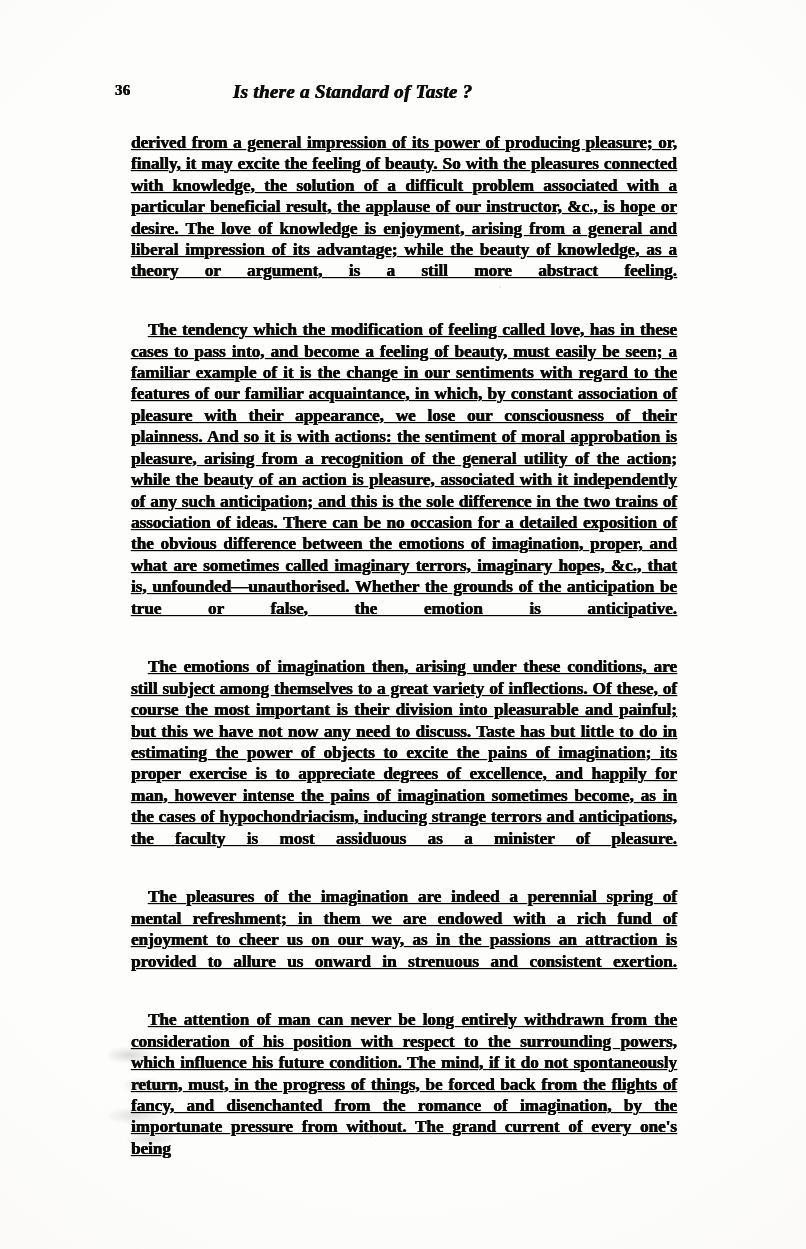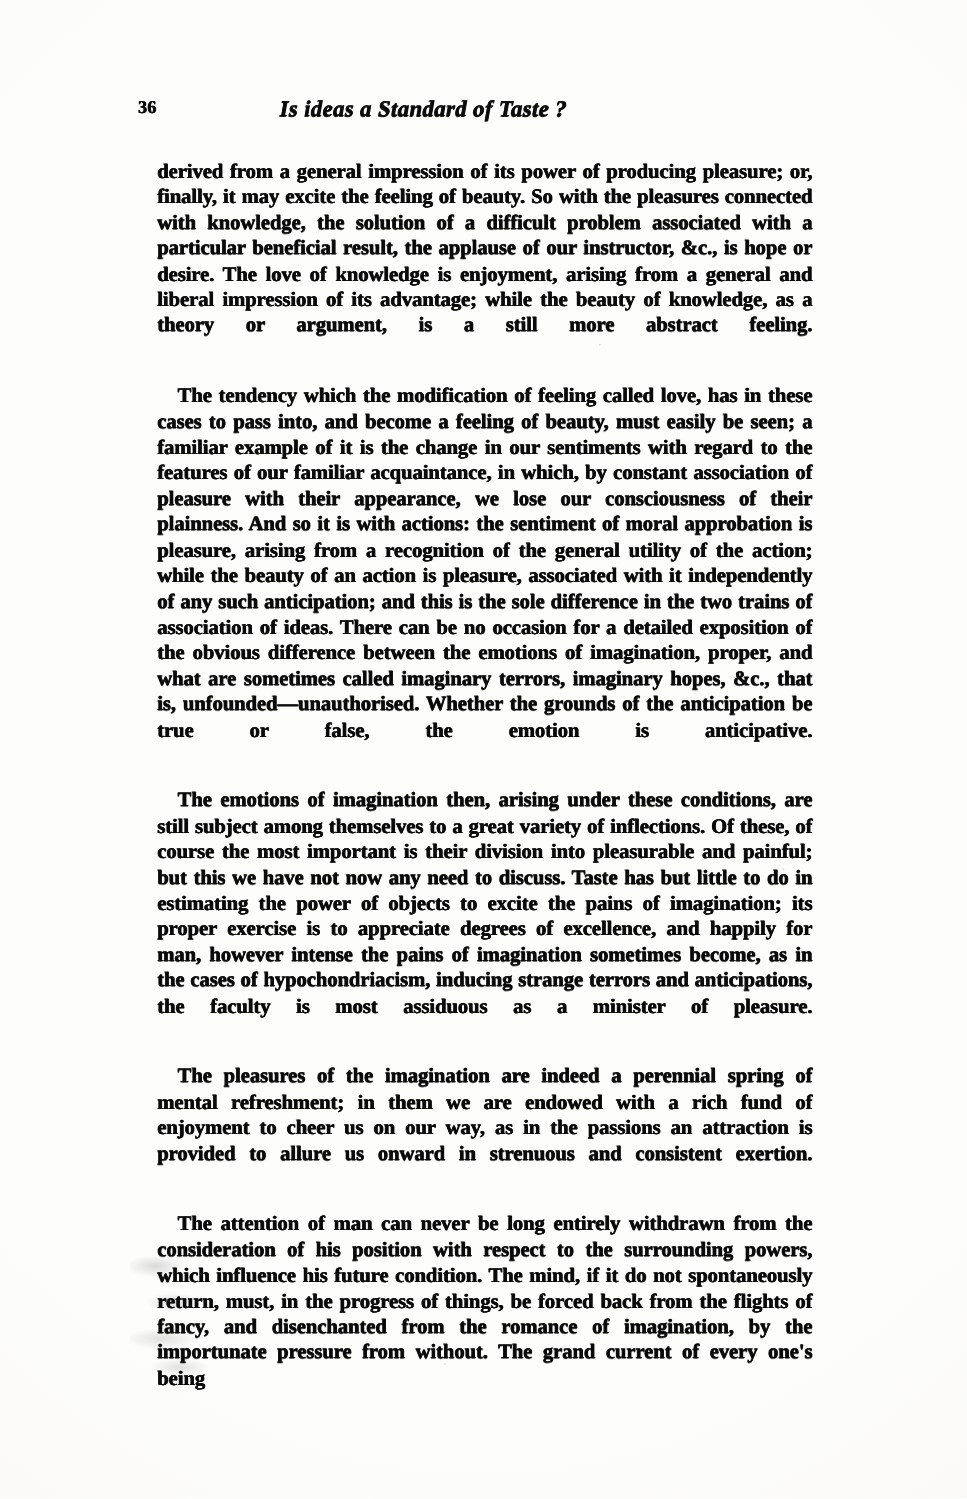--- a/index.html
+++ b/index.html
@@ -28,20 +28,21 @@
     background:
       radial-gradient(ellipse 120% 90% at 50% 45%, rgba(255,255,255,0) 55%, rgba(246,244,240,0.85) 100%);
     pointer-events: none;
   }
 
   #content {
     position: absolute;
     left: 115px;
     top: 82px;
     width: 578px;
+    text-decoration: underline;
   }
 
   
   .running-head {
     position: relative;
     height: 34px;
   }
   .folio {
     position: absolute;
     left: 0;
@@ -146,21 +147,21 @@
 <body>
 
 <div id="page">
 
   <div id="paper-grain"></div>
 
   <div id="content">
 
     <div class="running-head">
       <span class="folio">36</span>
-      <span class="head-title">Is ideas a Standard of Taste ?</span>
+      <span class="head-title">Is there a Standard of Taste ?</span>
     </div>
 
     <div class="body-text">
       <p class="no-indent deg-1">derived from a general impression of its power of producing pleasure; or, finally, it may excite the feeling of beauty. So with the pleasures connected with knowledge, the solution of a difficult problem associated with a particular beneficial result, the applause of our instructor, &amp;c., is hope or desire. The love of knowledge is enjoyment, arising from a general and liberal impression of its advantage; while the beauty of knowledge, as a theory or argument, is a still more abstract feeling.</p>
       <p class="deg-1">The tendency which the modification of feeling called love, has in these cases to pass into, and become a feeling of beauty, must easily be seen; a familiar example of it is the change in our sentiments with regard to the features of our familiar acquaintance, in which, by constant association of pleasure with their appearance, we lose our consciousness of their plainness. And so it is with actions: the sentiment of moral approbation is pleasure, arising from a recognition of the general utility of the action; while the beauty of an action is pleasure, associated with it independently of any such anticipation; and this is the sole difference in the two trains of association of ideas. There can be no occasion for a detailed exposition of the obvious difference between the emotions of imagination, proper, and what are sometimes called imaginary terrors, imaginary hopes, &amp;c., that is, unfounded—unauthorised. Whether the grounds of the anticipation be true or false, the emotion is anticipative.</p>
       <p class="deg-1">The emotions of imagination then, arising under these conditions, are still subject among themselves to a great variety of inflections. Of these, of course the most important is their division into pleasurable and painful; but this we have not now any need to discuss. Taste has but little to do in estimating the power of objects to excite the pains of imagination; its proper exercise is to appreciate degrees of excellence, and happily for man, however intense the pains of imagination sometimes become, as in the cases of hypochondriacism, inducing strange terrors and anticipations, the faculty is most assiduous as a minister of pleasure.</p>
       <p class="deg-2">The pleasures of the imagination are indeed a perennial spring of mental refreshment; in them we are endowed with a rich fund of enjoyment to cheer us on our way, as in the passions an attraction is provided to allure us onward in strenuous and consistent exertion.</p>
       <p class="deg-3">The attention of man can never be long entirely withdrawn from the consideration of his position with respect to the surrounding powers, which influence his future condition. The mind, if it do not spontaneously return, must, in the progress of things, be forced back from the flights of fancy, and disenchanted from the romance of imagination, by the importunate pressure from without. The grand current of every one's being</p>
     </div>
 

